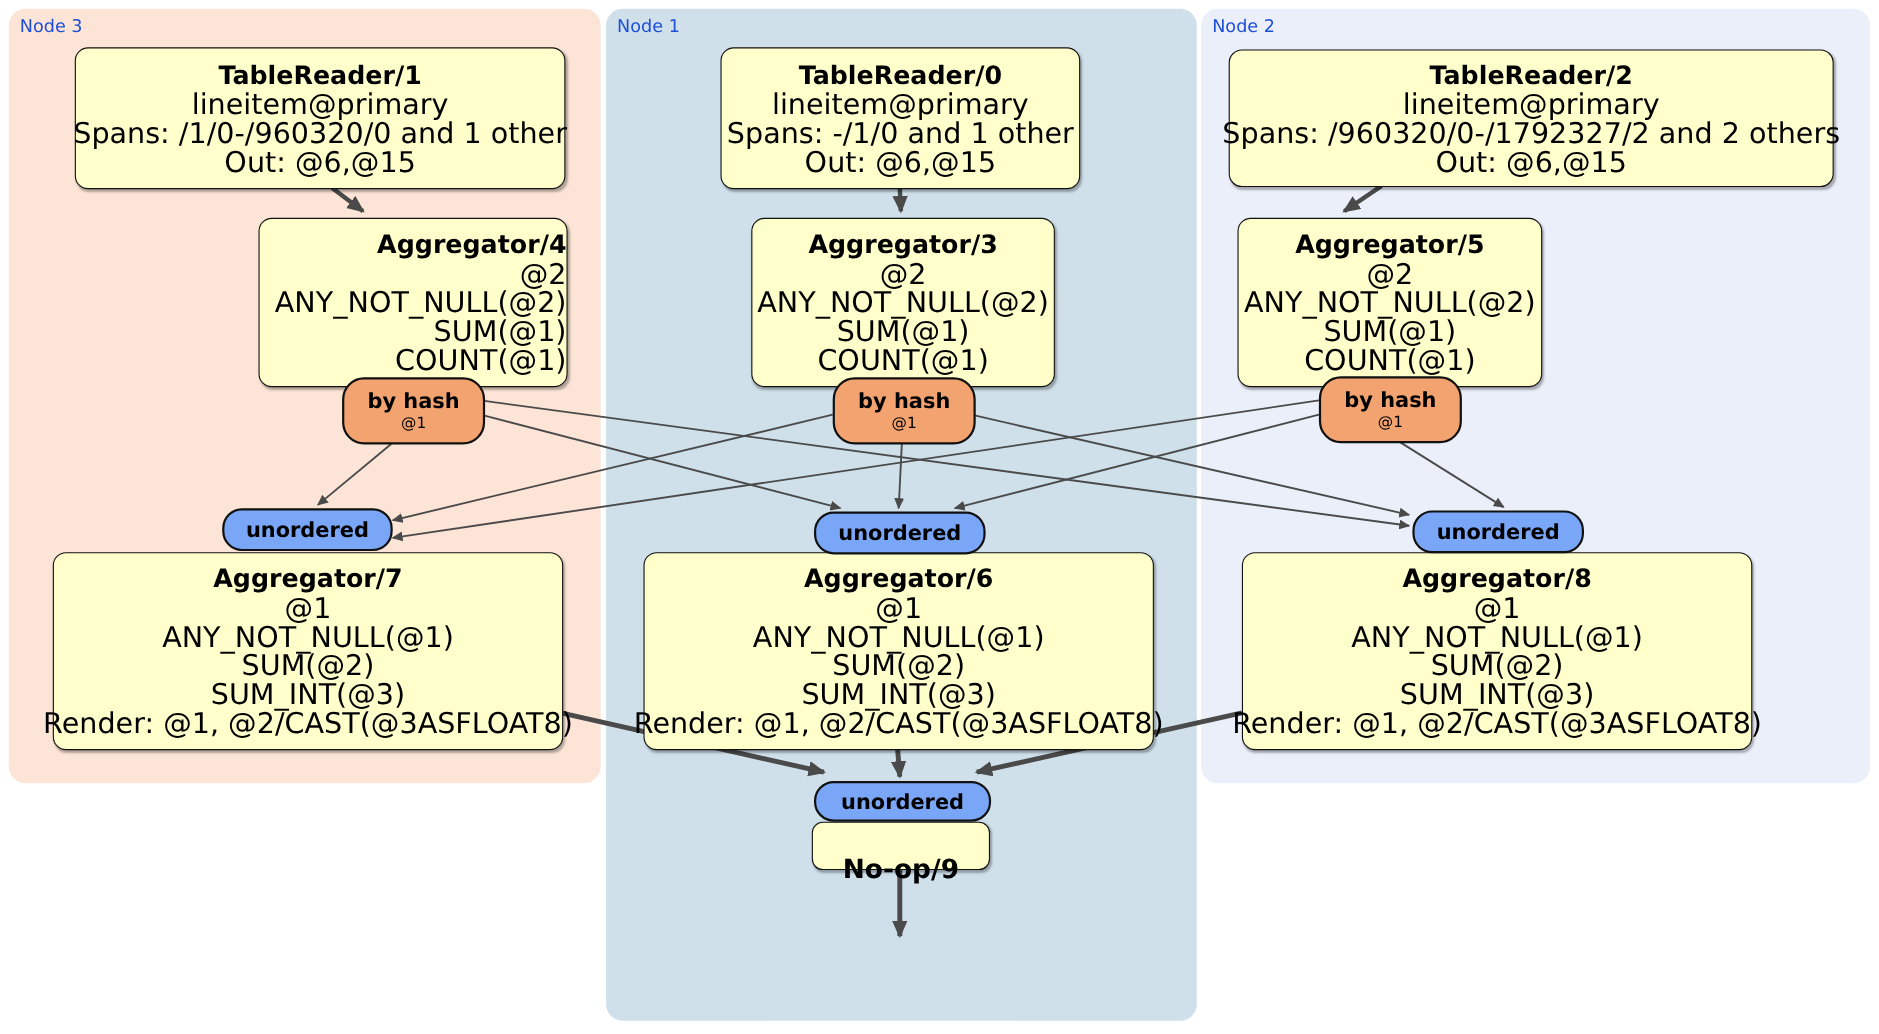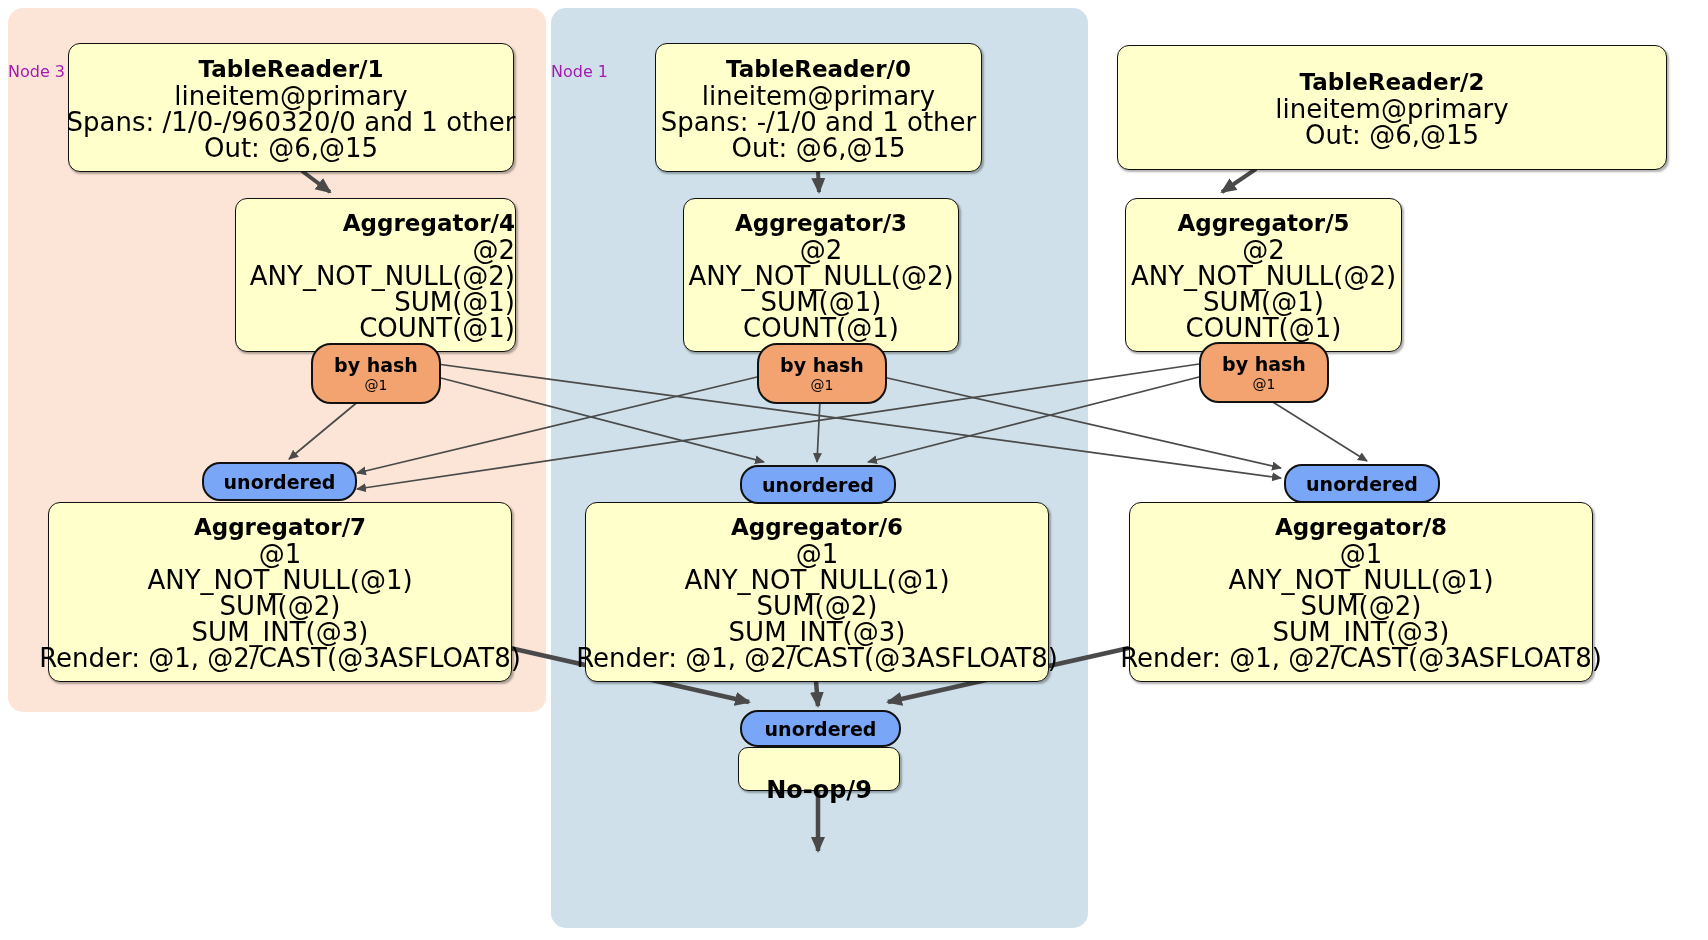--- a/index.html
+++ b/index.html
@@ -2,21 +2,21 @@
 <html><head>
 <meta charset="utf-8">
 <style>
   html,body{margin:0;padding:0;background:#ffffff;}
   .canvas{
     position:relative;width:1708px;height:940px;overflow:hidden;
     font-family:"DejaVu Sans","Liberation Sans",sans-serif;color:#000;
     background:#ffffff;
   }
   .region{position:absolute;border-radius:15px;}
-  .region-label{position:absolute;top:6px;left:0;font-size:16px;color:#a21caf;margin-top:48px;}
+  .region-label{position:absolute;top:6px;left:10px;font-size:16px;color:#1d4ed8;}
   #region-node3{left:8px;top:8px;width:538px;height:704px;background:#fce5d7;}
   #region-node1{left:551px;top:8px;width:537px;height:920px;background:#cfe0ea;}
   #region-node2{left:1092px;top:8px;width:608px;height:704px;background:#eaeffa;}
 
   .edges{position:absolute;left:0;top:0;z-index:2;}
 
   .box{
     position:absolute;z-index:3;background:#ffffcc;border:1.7px solid #111;
     border-radius:12px;display:flex;flex-direction:column;justify-content:center;
     align-items:center;text-align:center;box-shadow:1.5px 2px 2px rgba(0,0,0,.30);
@@ -64,20 +64,23 @@
 </head>
 <body>
 
 <div class="canvas">
 
   <div class="region" id="region-node3">
     <span class="region-label">Node 3</span>
   </div>
   <div class="region" id="region-node1">
     <span class="region-label">Node 1</span>
+  </div>
+  <div class="region" id="region-node2">
+    <span class="region-label">Node 2</span>
   </div>
 
   <svg class="edges" width="1708" height="940" viewBox="0 0 1708 940">
     <defs>
       <marker id="thin-arrow" markerUnits="userSpaceOnUse" markerWidth="11" markerHeight="10" refX="9" refY="4.5" orient="auto">
         <path d="M0,0 L10,4.5 L0,9 z" fill="#4a4a4a"></path>
       </marker>
       <marker id="thick-arrow" markerUnits="userSpaceOnUse" markerWidth="17" markerHeight="15" refX="14" refY="7" orient="auto">
         <path d="M0,0 L16,7 L0,14 z" fill="#4a4a4a"></path>
       </marker>
@@ -117,20 +120,21 @@
   </div>
   <div class="box" id="tr0">
     <span class="title">TableReader/0</span>
     <span class="line">lineitem@primary</span>
     <span class="line">Spans: -/1/0 and 1 other</span>
     <span class="line">Out: @6,@15</span>
   </div>
   <div class="box" id="tr2">
     <span class="title">TableReader/2</span>
     <span class="line">lineitem@primary</span>
+    <span class="line">Spans: /960320/0-/1792327/2 and 2 others</span>
     <span class="line">Out: @6,@15</span>
   </div>
 
   <div class="box" id="agg4">
     <span class="title">Aggregator/4</span>
     <span class="line">@2</span>
     <span class="line">ANY_NOT_NULL(@2)</span>
     <span class="line">SUM(@1)</span>
     <span class="line">COUNT(@1)</span>
   </div>

